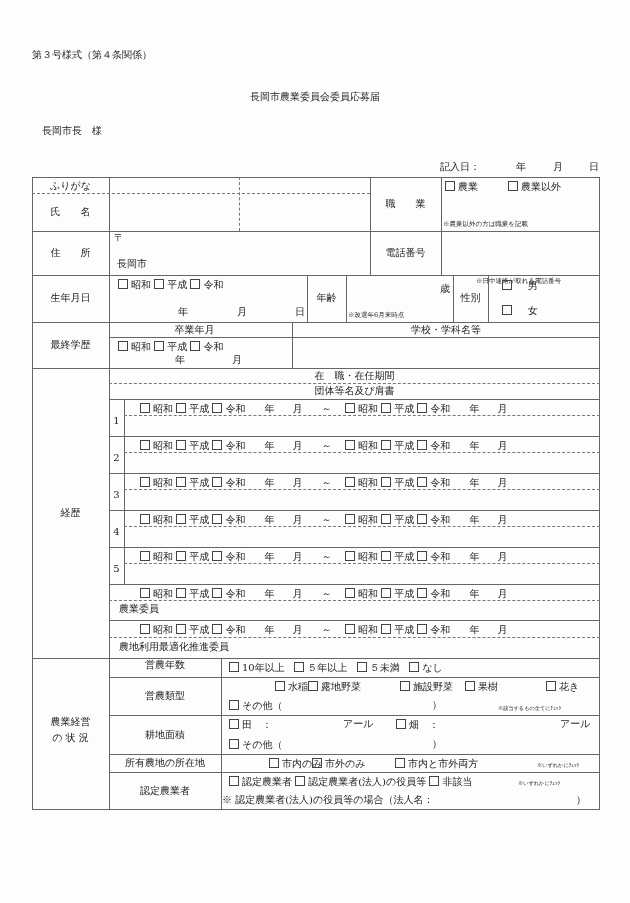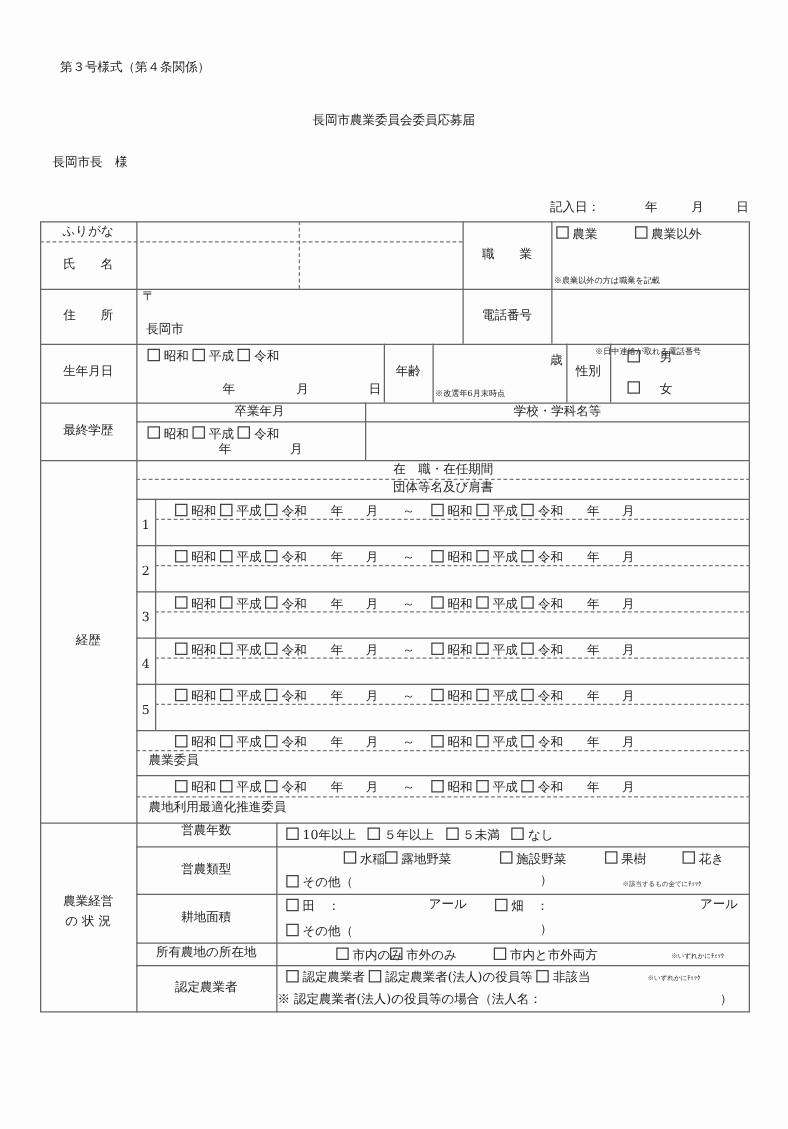--- a/index.html
+++ b/index.html
@@ -14,21 +14,21 @@
   .vl{position:absolute;width:0;border-left:1px solid #666;}
   .vd{position:absolute;width:0;border-left:1px dashed #777;}
   .box{position:absolute;border:1px solid #666;box-sizing:border-box;}
   .cb{display:inline-block;width:8px;height:8px;border:1px solid #444;margin-right:3px;vertical-align:-1px;cursor:pointer;}
   .c{text-align:center;}
   .field{position:absolute;cursor:text;}
 </style>
 </head>
 <body>
 
-<div class="t f10" style="left:32px;top:50px;margin-left:16px;">第３号様式（第４条関係）</div>
+<div class="t f10" style="left:32px;top:50px;">第３号様式（第４条関係）</div>
 <div class="t f10" style="left:0;width:630px;top:92px;text-align:center;">長岡市農業委員会委員応募届</div>
 <div class="t f10" style="left:42px;top:126px;">長岡市長　様</div>
 
 <div class="field" style="left:440px;top:162px;width:160px;height:12px;">
   <span class="t f10" style="left:0;top:0;">記入日：</span>
   <span class="t f10" style="left:76px;top:0;">年</span>
   <span class="t f10" style="left:113px;top:0;">月</span>
   <span class="t f10" style="left:149px;top:0;">日</span>
 </div>
 
@@ -78,21 +78,21 @@
 <div class="t f10" style="left:440px;top:284px;">歳</div>
 <div class="t f6" style="left:348px;top:312px;">※改選年6月末時点</div>
 <div class="t f10 c" style="left:453px;width:35px;top:293px;">性別</div>
 <div class="t f10" style="left:502px;top:280px;"><span class="cb"></span>&nbsp;&nbsp;&nbsp;&nbsp;<span>男</span></div>
 <div class="t f10" style="left:502px;top:305px;"><span class="cb"></span>&nbsp;&nbsp;&nbsp;&nbsp;<span>女</span></div>
 
 <div class="vl" style="left:292px;top:322px;height:46px;"></div>
 <div class="hl" style="left:109px;top:337px;width:491px;"></div>
 <div class="hl" style="left:32px;top:368px;width:568px;"></div>
 <div class="t f10 c" style="left:32px;width:77px;top:340px;">最終学歴</div>
-<div class="t f10 c" style="left:116px;width:183px;top:325px;">卒業年月</div>
+<div class="t f10 c" style="left:103px;width:183px;top:325px;">卒業年月</div>
 <div class="t f10 c" style="left:292px;width:308px;top:325px;">学校・学科名等</div>
 <div class="t f10" style="left:118px;top:341px;">
   <span class="cb"></span><span>昭和</span>&nbsp;<span class="cb"></span><span>平成</span>&nbsp;<span class="cb"></span><span>令和</span>
 </div>
 <div class="t f10" style="left:175px;top:355px;">年</div>
 <div class="t f10" style="left:232px;top:355px;">月</div>
 <div class="field" style="left:293px;top:338px;width:306px;height:29px;"></div>
 
 <div class="t f10 c" style="left:32px;width:77px;top:508px;">経歴</div>
 <div class="t f10 c" style="left:109px;width:491px;top:371px;">在　職・在任期間</div>
@@ -194,21 +194,21 @@
   <span class="cb"></span><span>10年以上</span>&nbsp;&nbsp;
   <span class="cb"></span><span>５年以上</span>&nbsp;&nbsp;
   <span class="cb"></span><span>５未満</span>&nbsp;&nbsp;
   <span class="cb"></span><span>なし</span>
 </div>
 
 <div class="t f10 c" style="left:109px;width:112px;top:691px;">営農類型</div>
 <div class="t f10" style="left:229px;top:681px;padding-left:46px;"><span class="cb"></span><span>水稲</span></div>
 <div class="t f10" style="left:308px;top:681px;"><span class="cb"></span><span>露地野菜</span></div>
 <div class="t f10" style="left:400px;top:681px;"><span class="cb"></span><span>施設野菜</span></div>
-<div class="t f10" style="left:484px;top:681px;"><span class="cb"></span><span>果樹</span></div>
+<div class="t f10" style="left:465px;top:681px;"><span class="cb"></span><span>果樹</span></div>
 <div class="t f10" style="left:546px;top:681px;"><span class="cb"></span><span>花き</span></div>
 <div class="t f10" style="left:229px;top:700px;"><span class="cb"></span><span>その他（</span></div>
 <div class="field" style="left:290px;top:699px;width:140px;height:13px;"></div>
 <div class="t f10" style="left:432px;top:700px;">）</div>
 <div class="t f5" style="left:498px;top:706px;">※該当するもの全てにﾁｪｯｸ</div>
 
 <div class="t f10 c" style="left:109px;width:112px;top:730px;">耕地面積</div>
 <div class="t f10" style="left:229px;top:719px;"><span class="cb"></span><span>田　：</span></div>
 <div class="field" style="left:275px;top:718px;width:66px;height:13px;"></div>
 <div class="t f10" style="left:343px;top:719px;">アール</div>

